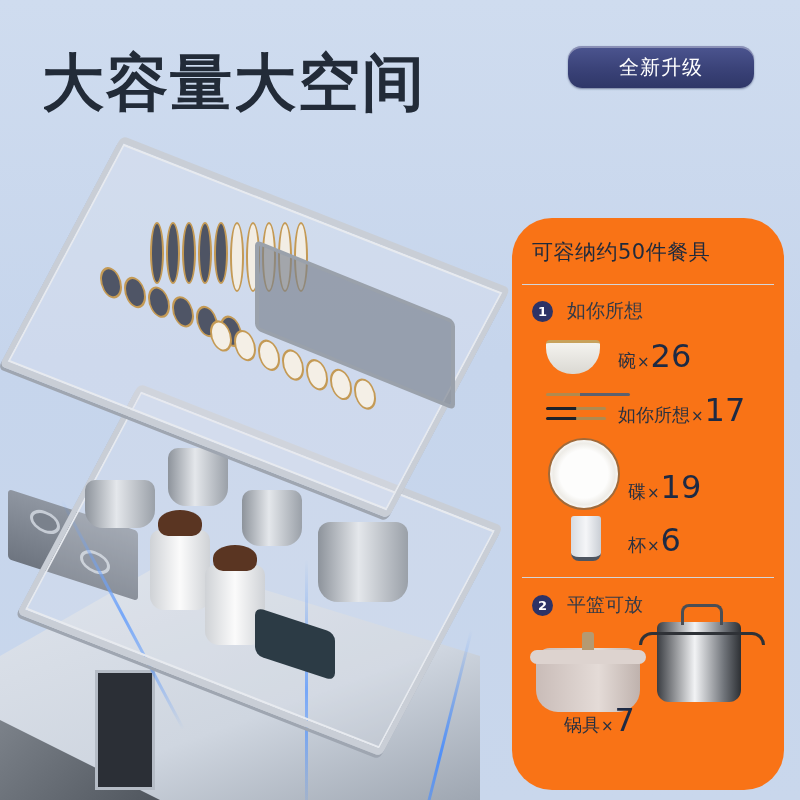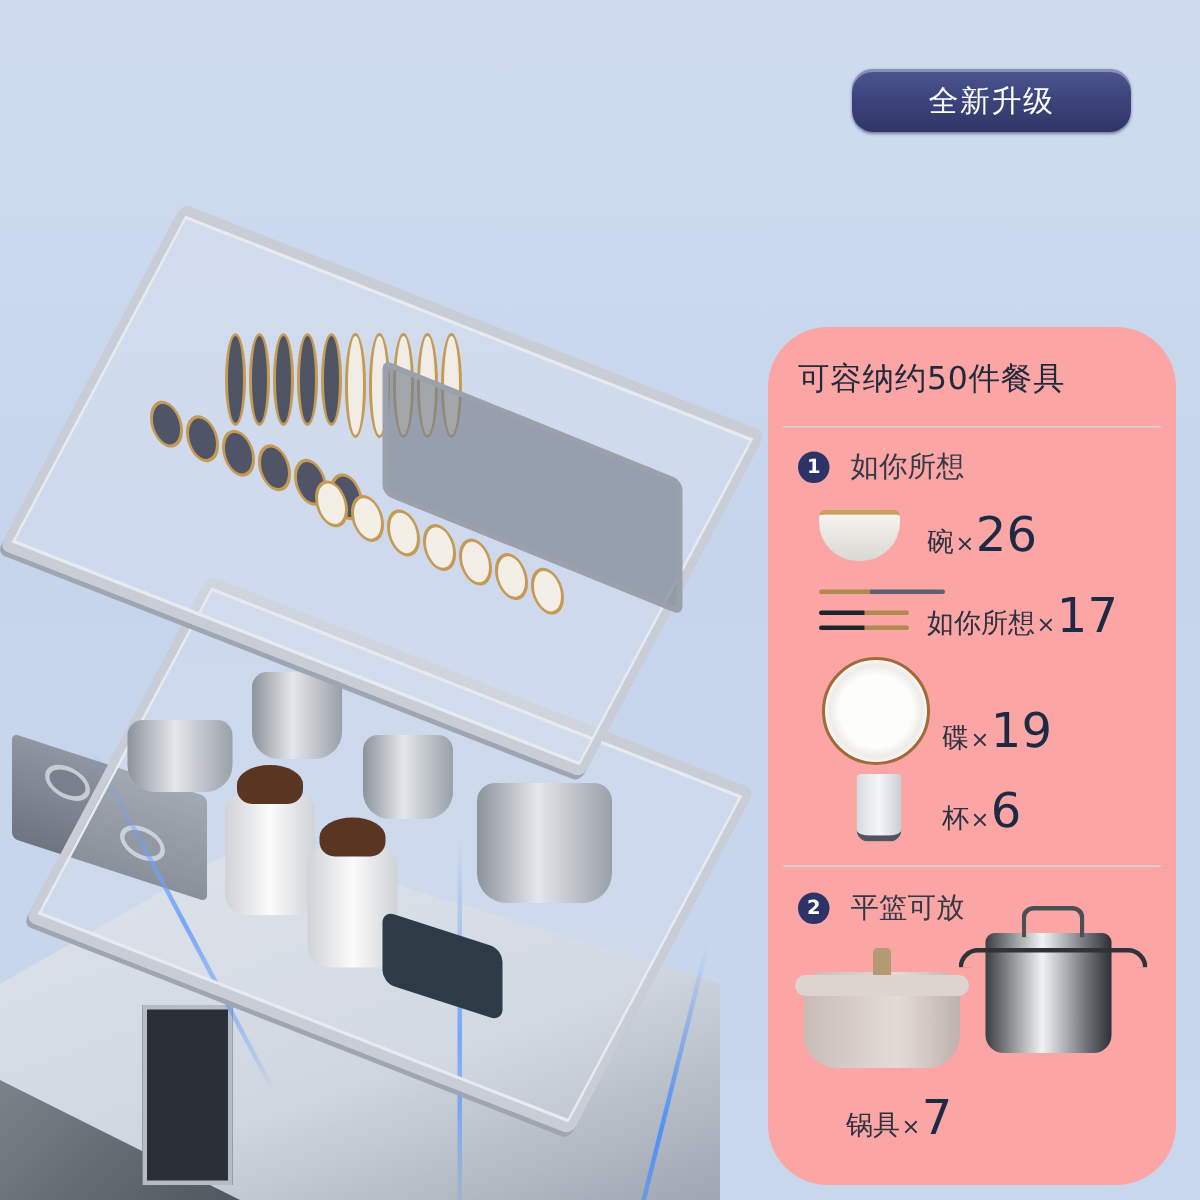--- a/index.html
+++ b/index.html
@@ -89,21 +89,21 @@
     border-radius: 50% 50% 10px 10px; background: #5a3522;
   }
   .dishes {
     position: absolute; left: 255px; top: 420px; width: 80px; height: 48px;
     background: #2c3b45; border-radius: 8px; transform: skewY(18deg);
   }
 
   
   .card {
     position: absolute; left: 512px; top: 218px; width: 272px; height: 572px;
-    background: #fca5a5; border-radius: 40px;
+    background: #f97316; border-radius: 40px;
   }
   .card-title {
     position: absolute; left: 20px; top: 20px;
     font-size: 21px; color: #1f2a3c; letter-spacing: .5px;
   }
   .divider { position: absolute; left: 10px; right: 10px; height: 1px; background: #d3d5d9; }
   .section-head { position: absolute; left: 20px; display: flex; align-items: center; gap: 14px; }
   .num-badge {
     width: 21px; height: 21px; border-radius: 50%; background: #2d3366; color: #fff;
     font-size: 13px; font-weight: bold; display: flex; align-items: center; justify-content: center;
@@ -155,20 +155,21 @@
   }
   .stock-pot::after {
     content: ""; position: absolute; left: 24px; top: -18px; width: 36px; height: 18px;
     border: 3px solid #4a4e55; border-bottom: none; border-radius: 8px 8px 0 0;
   }
 </style>
 </head>
 <body>
 
 <div class="headline">
+  <span class="line">大容量大空间</span>
 </div>
 
 <div class="badge">全新升级</div>
 
 <div class="scene">
   <div class="counter"></div>
   <div class="floor"></div>
   <div class="cabinet"></div>
   <div class="cooktop">
     <div class="burner" style="left:22px;top:10px;"></div>
@@ -264,18 +265,18 @@
   <div class="divider" style="top:359px;"></div>
 
   <div class="section-head" style="top:374px;">
     <span class="num-badge">2</span>
     <span class="section-label">平篮可放</span>
   </div>
 
   <div class="dutch-oven"></div>
   <div class="stock-pot"></div>
 
-  <div class="item" style="left:52px;top:486px;margin-top:25px;">
+  <div class="item" style="left:52px;top:486px;">
     <span class="item-name">锅具</span>
     <span class="item-x">×</span>
     <span class="item-count">7</span>
   </div>
 </div>
 
 </body></html>

